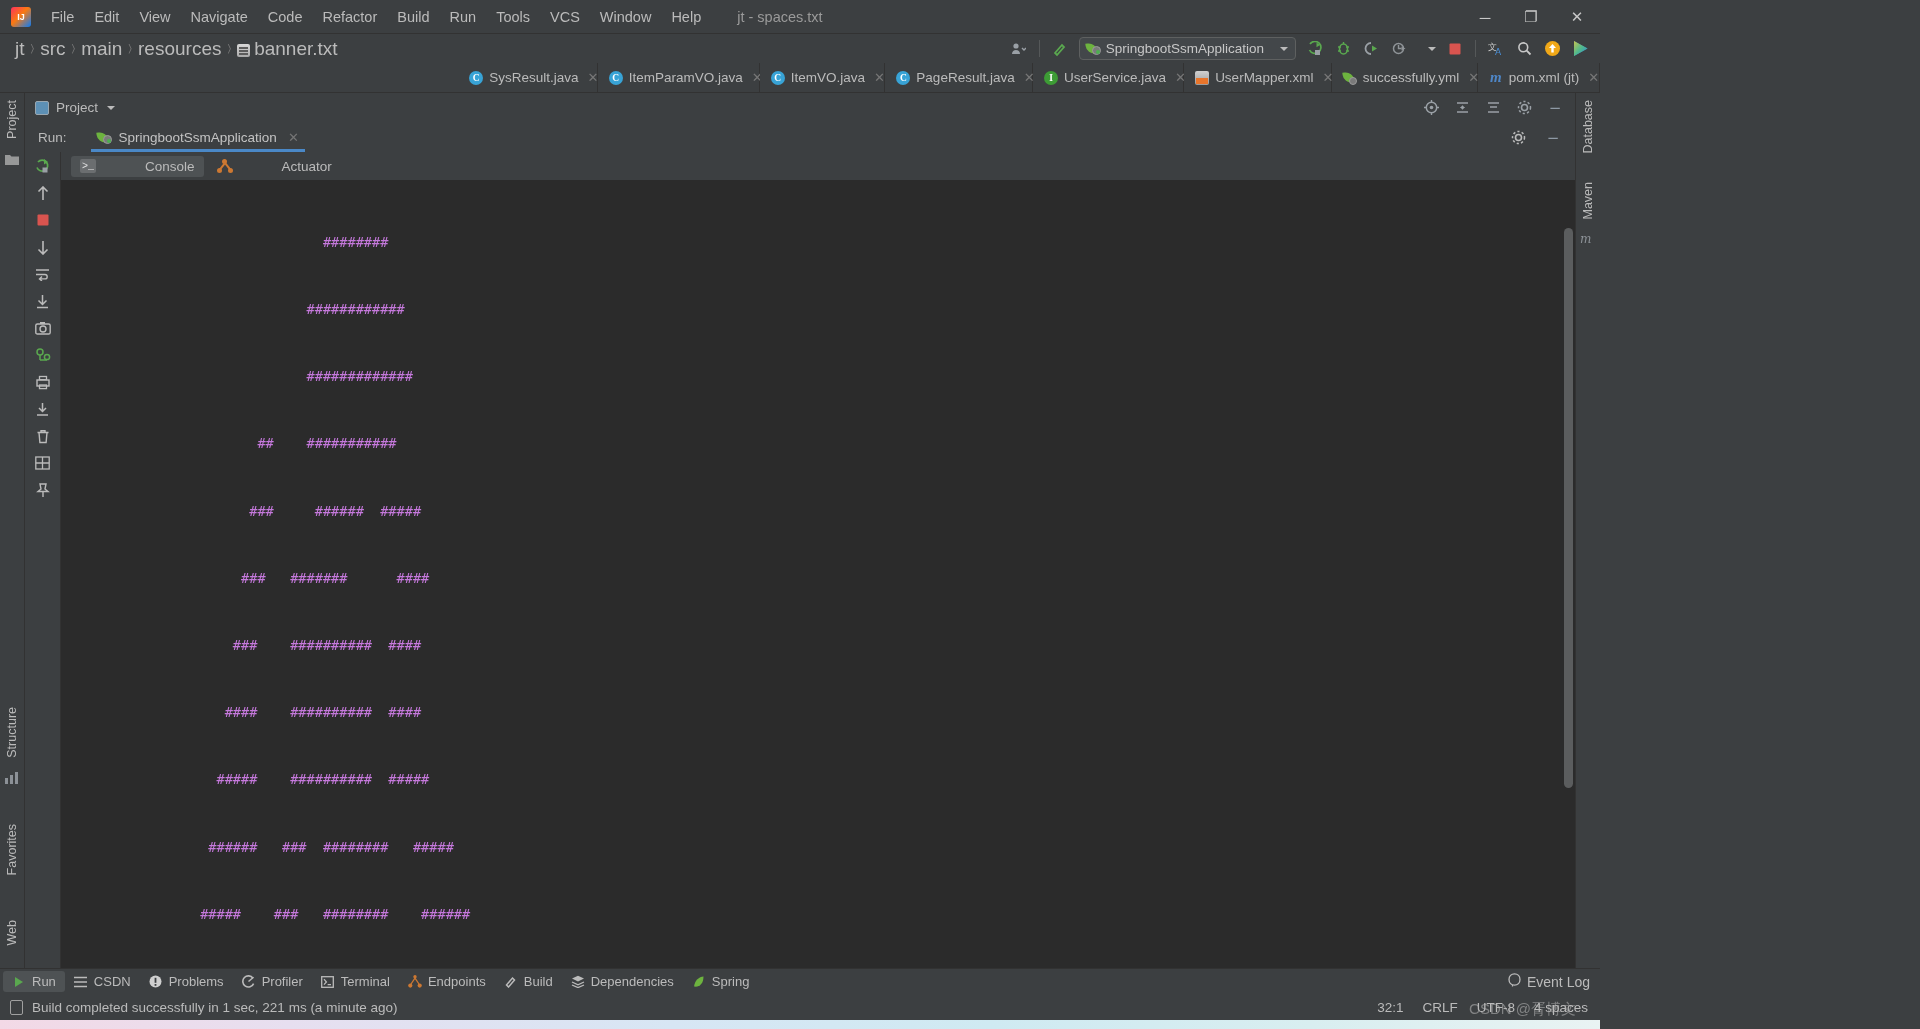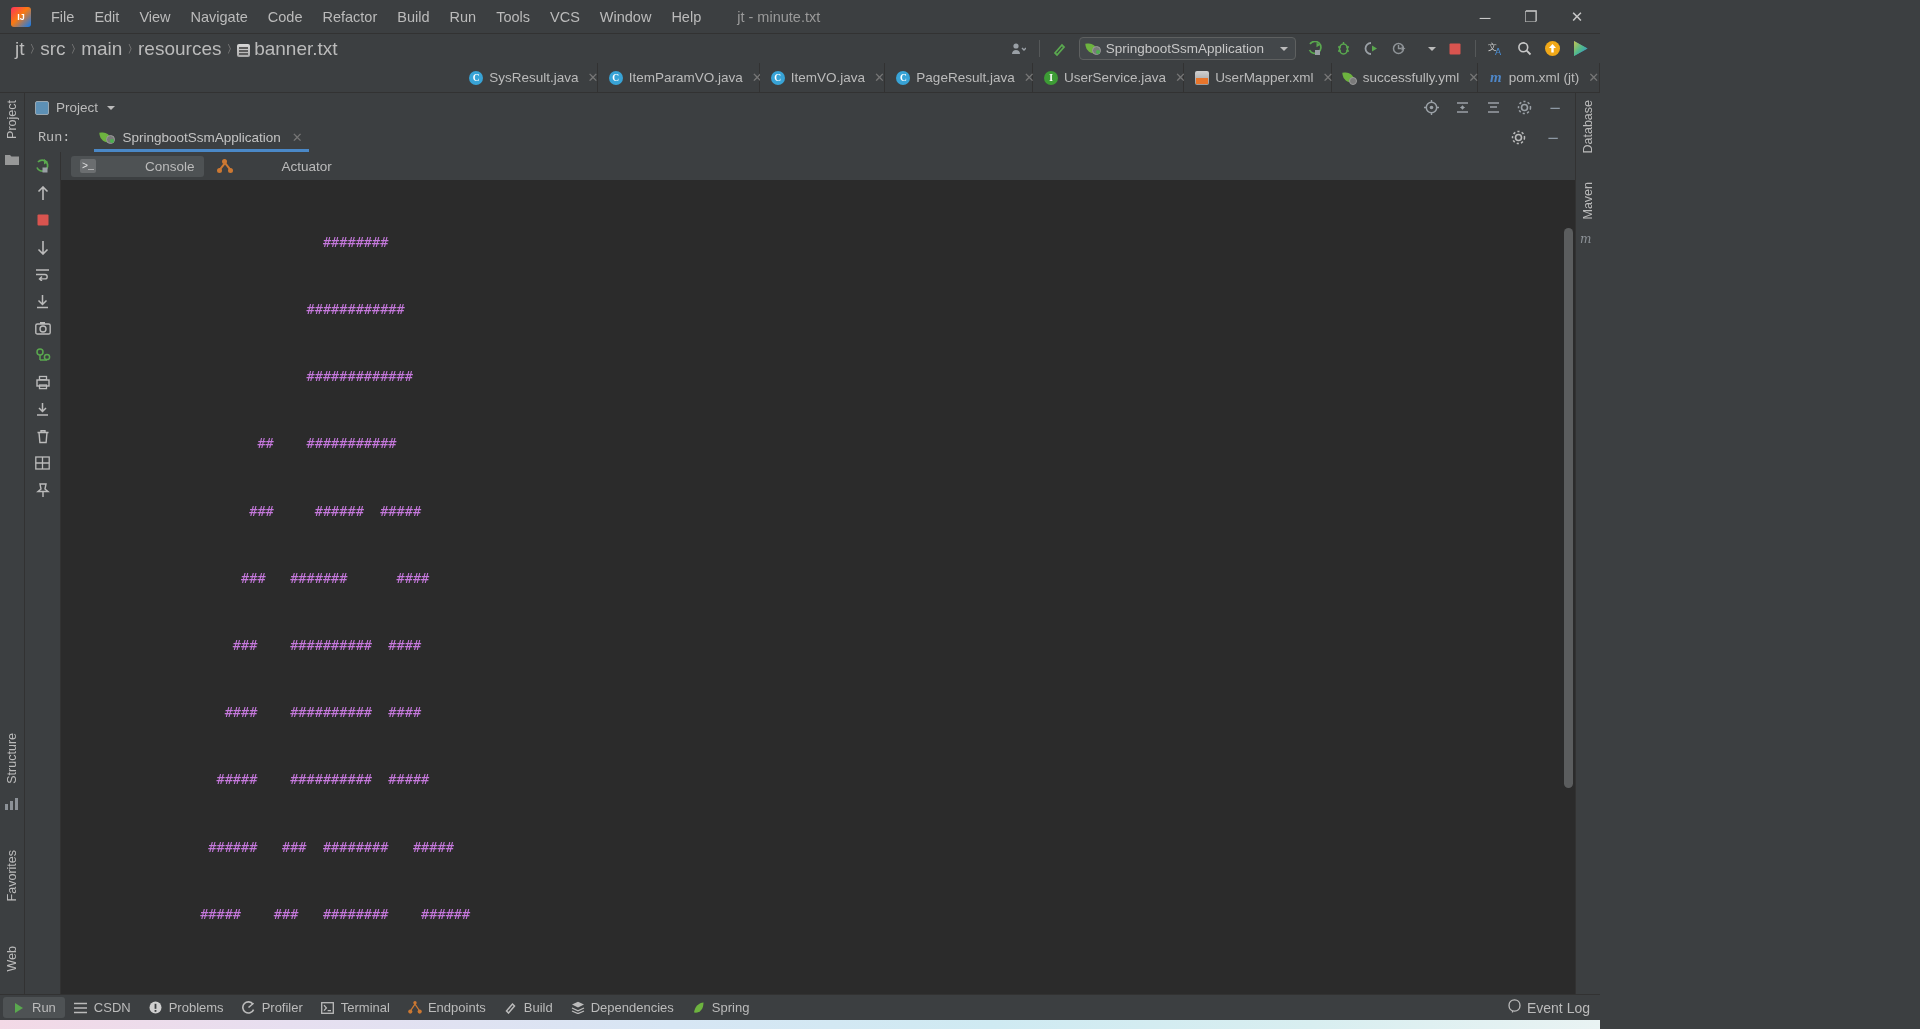--- a/index.html
+++ b/index.html
@@ -149,21 +149,21 @@
   .caret { width:0;height:0;border-left:4px solid transparent;border-right:4px solid transparent;
     border-top:4.5px solid #bbb; margin-left: 9px; }
   .projhdr-right { position: absolute; right: 6px; display: flex; align-items: center; gap: 3px; }
 
   
   .runwin { flex: 1 1 auto; display: flex; flex-direction: column; min-height: 0; background: #3c3f41; }
   .runhdr {
     height: 30px; flex: 0 0 30px; display: flex; align-items: center;
     background: #3c3f41; position: relative; padding-left: 13px;
   }
-  .runhdr .rl { color: #bbbbbb; font-size: 13.5px; margin-right: 20px; font-family: Liberation Mono, monospace; }
+  .runhdr .rl { color: #bbbbbb; font-size: 13.5px; margin-right: 20px; }
   .runtab {
     display: flex; align-items: center; gap: 7px; padding: 0 10px;
     height: 30px; position: relative;
   }
   .runtab .lbl { color: #c3c3c3; font-size: 13.5px; }
   .runtab .x { color: #757575; font-size: 13px; margin-left: 4px; }
   .runtab .ul { position: absolute; left: 4px; right: 4px; bottom: 0; height: 3px; background: #4a88c7; }
   .runhdr-right { position: absolute; right: 8px; display: flex; align-items: center; gap: 7px; }
 
   
@@ -264,21 +264,21 @@
     <div class="menu-item">View</div>
     <div class="menu-item">Navigate</div>
     <div class="menu-item">Code</div>
     <div class="menu-item">Refactor</div>
     <div class="menu-item">Build</div>
     <div class="menu-item">Run</div>
     <div class="menu-item">Tools</div>
     <div class="menu-item">VCS</div>
     <div class="menu-item">Window</div>
     <div class="menu-item">Help</div>
-    <div class="win-title">jt - minute.txt</div>
+    <div class="win-title">jt - spaces.txt</div>
     <div class="win-btns">
       <div class="win-btn">─</div>
       <div class="win-btn">❐</div>
       <div class="win-btn close">✕</div>
     </div>
   </div>
 
   <div class="navrow">
     <div class="crumbs">
       <span class="crumb">jt</span>
@@ -741,15 +741,26 @@
     <div class="tb-right">
       <span class="ic">
         <svg width="13" height="14" viewBox="0 0 13 14">
             <path d="M6.5 0.8 C9.8 0.8 12 3.2 12 6.5 C12 9.8 9.8 12.2 6.5 12.2 C3.2 12.2 1 9.8 1 6.5 C1 3.2 3.2 0.8 6.5 0.8 Z M4.5 12.2 L4.5 13.4" fill="none" stroke="#bbb" stroke-width="1.3"></path>
           </svg>
       </span>
       <span class="lbl" style="color:#bbbbbb;font-size:14px">Event Log</span>
     </div>
   </div>
 
+  <div class="statusbar">
+    <span class="sb-ico"></span>
+    <span class="msg">Build completed successfully in 1 sec, 221 ms (a minute ago)</span>
+    <div class="sb-right">
+      <span class="it">32:1</span>
+      <span class="it">CRLF</span>
+      <span class="it">UTF-8</span>
+      <span class="it">4 spaces</span>
+    </div>
+    <span class="watermark">CSDN @胥博文</span>
+  </div>
 
   <div class="gradbar"></div>
 </div>
 
 </body></html>

